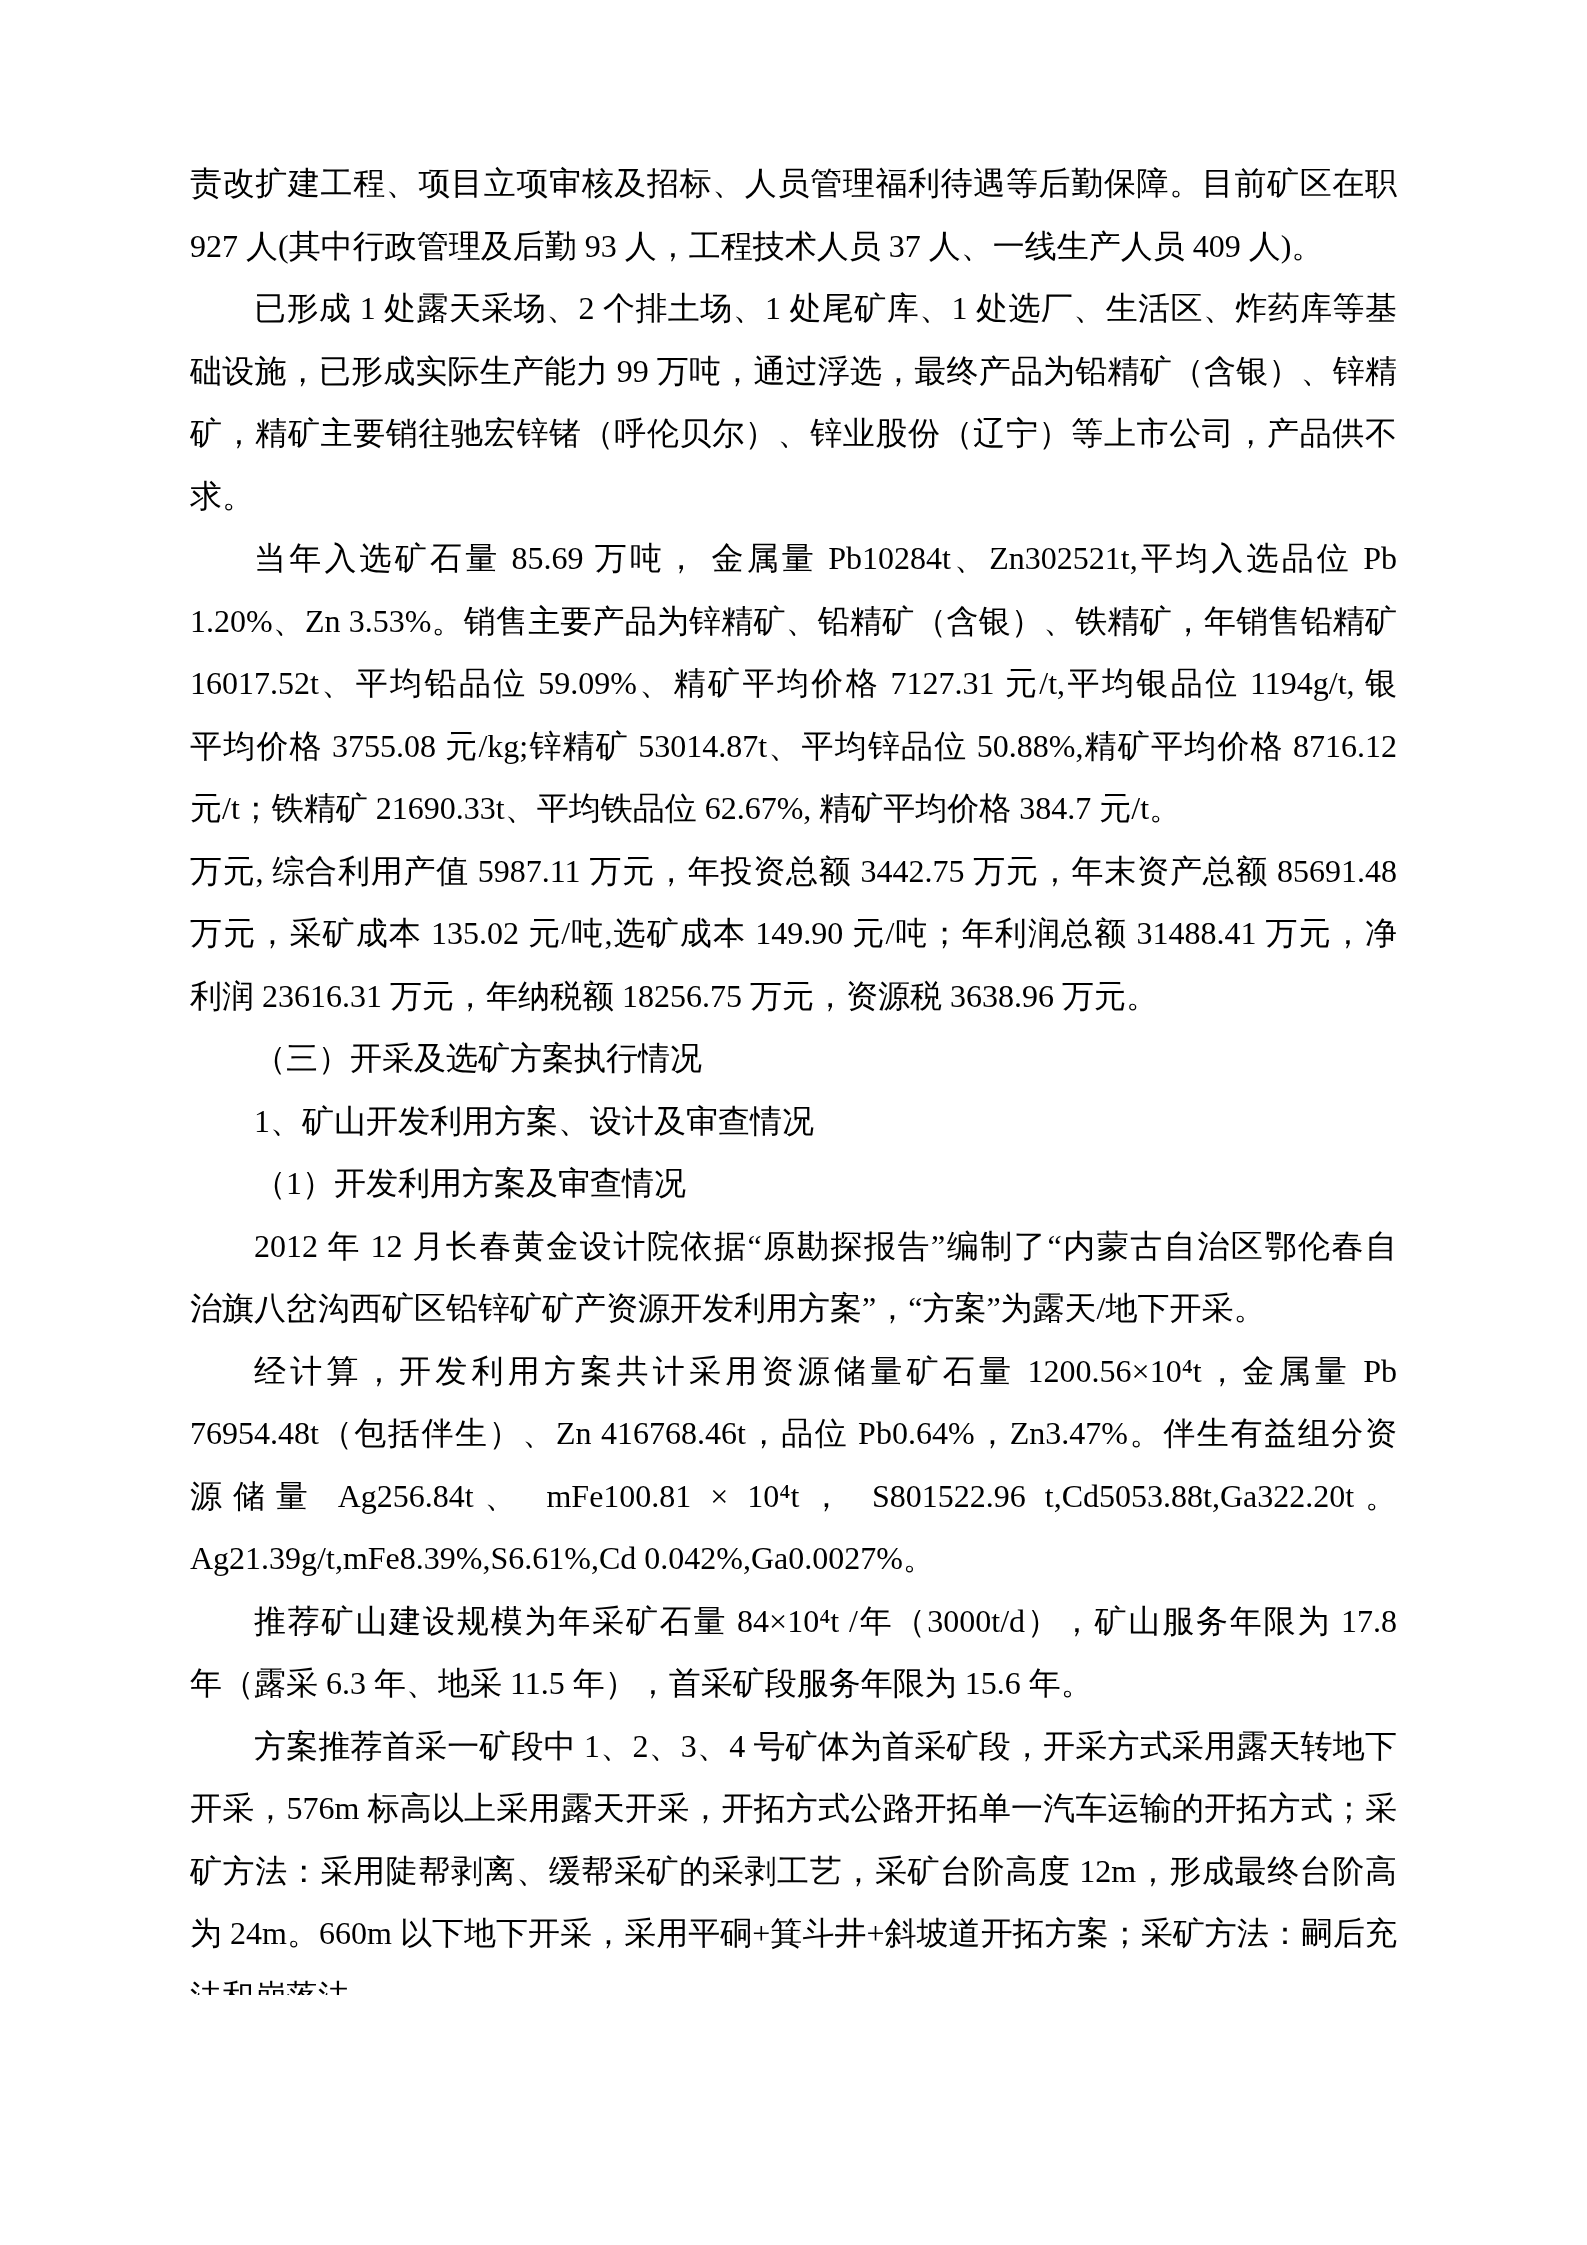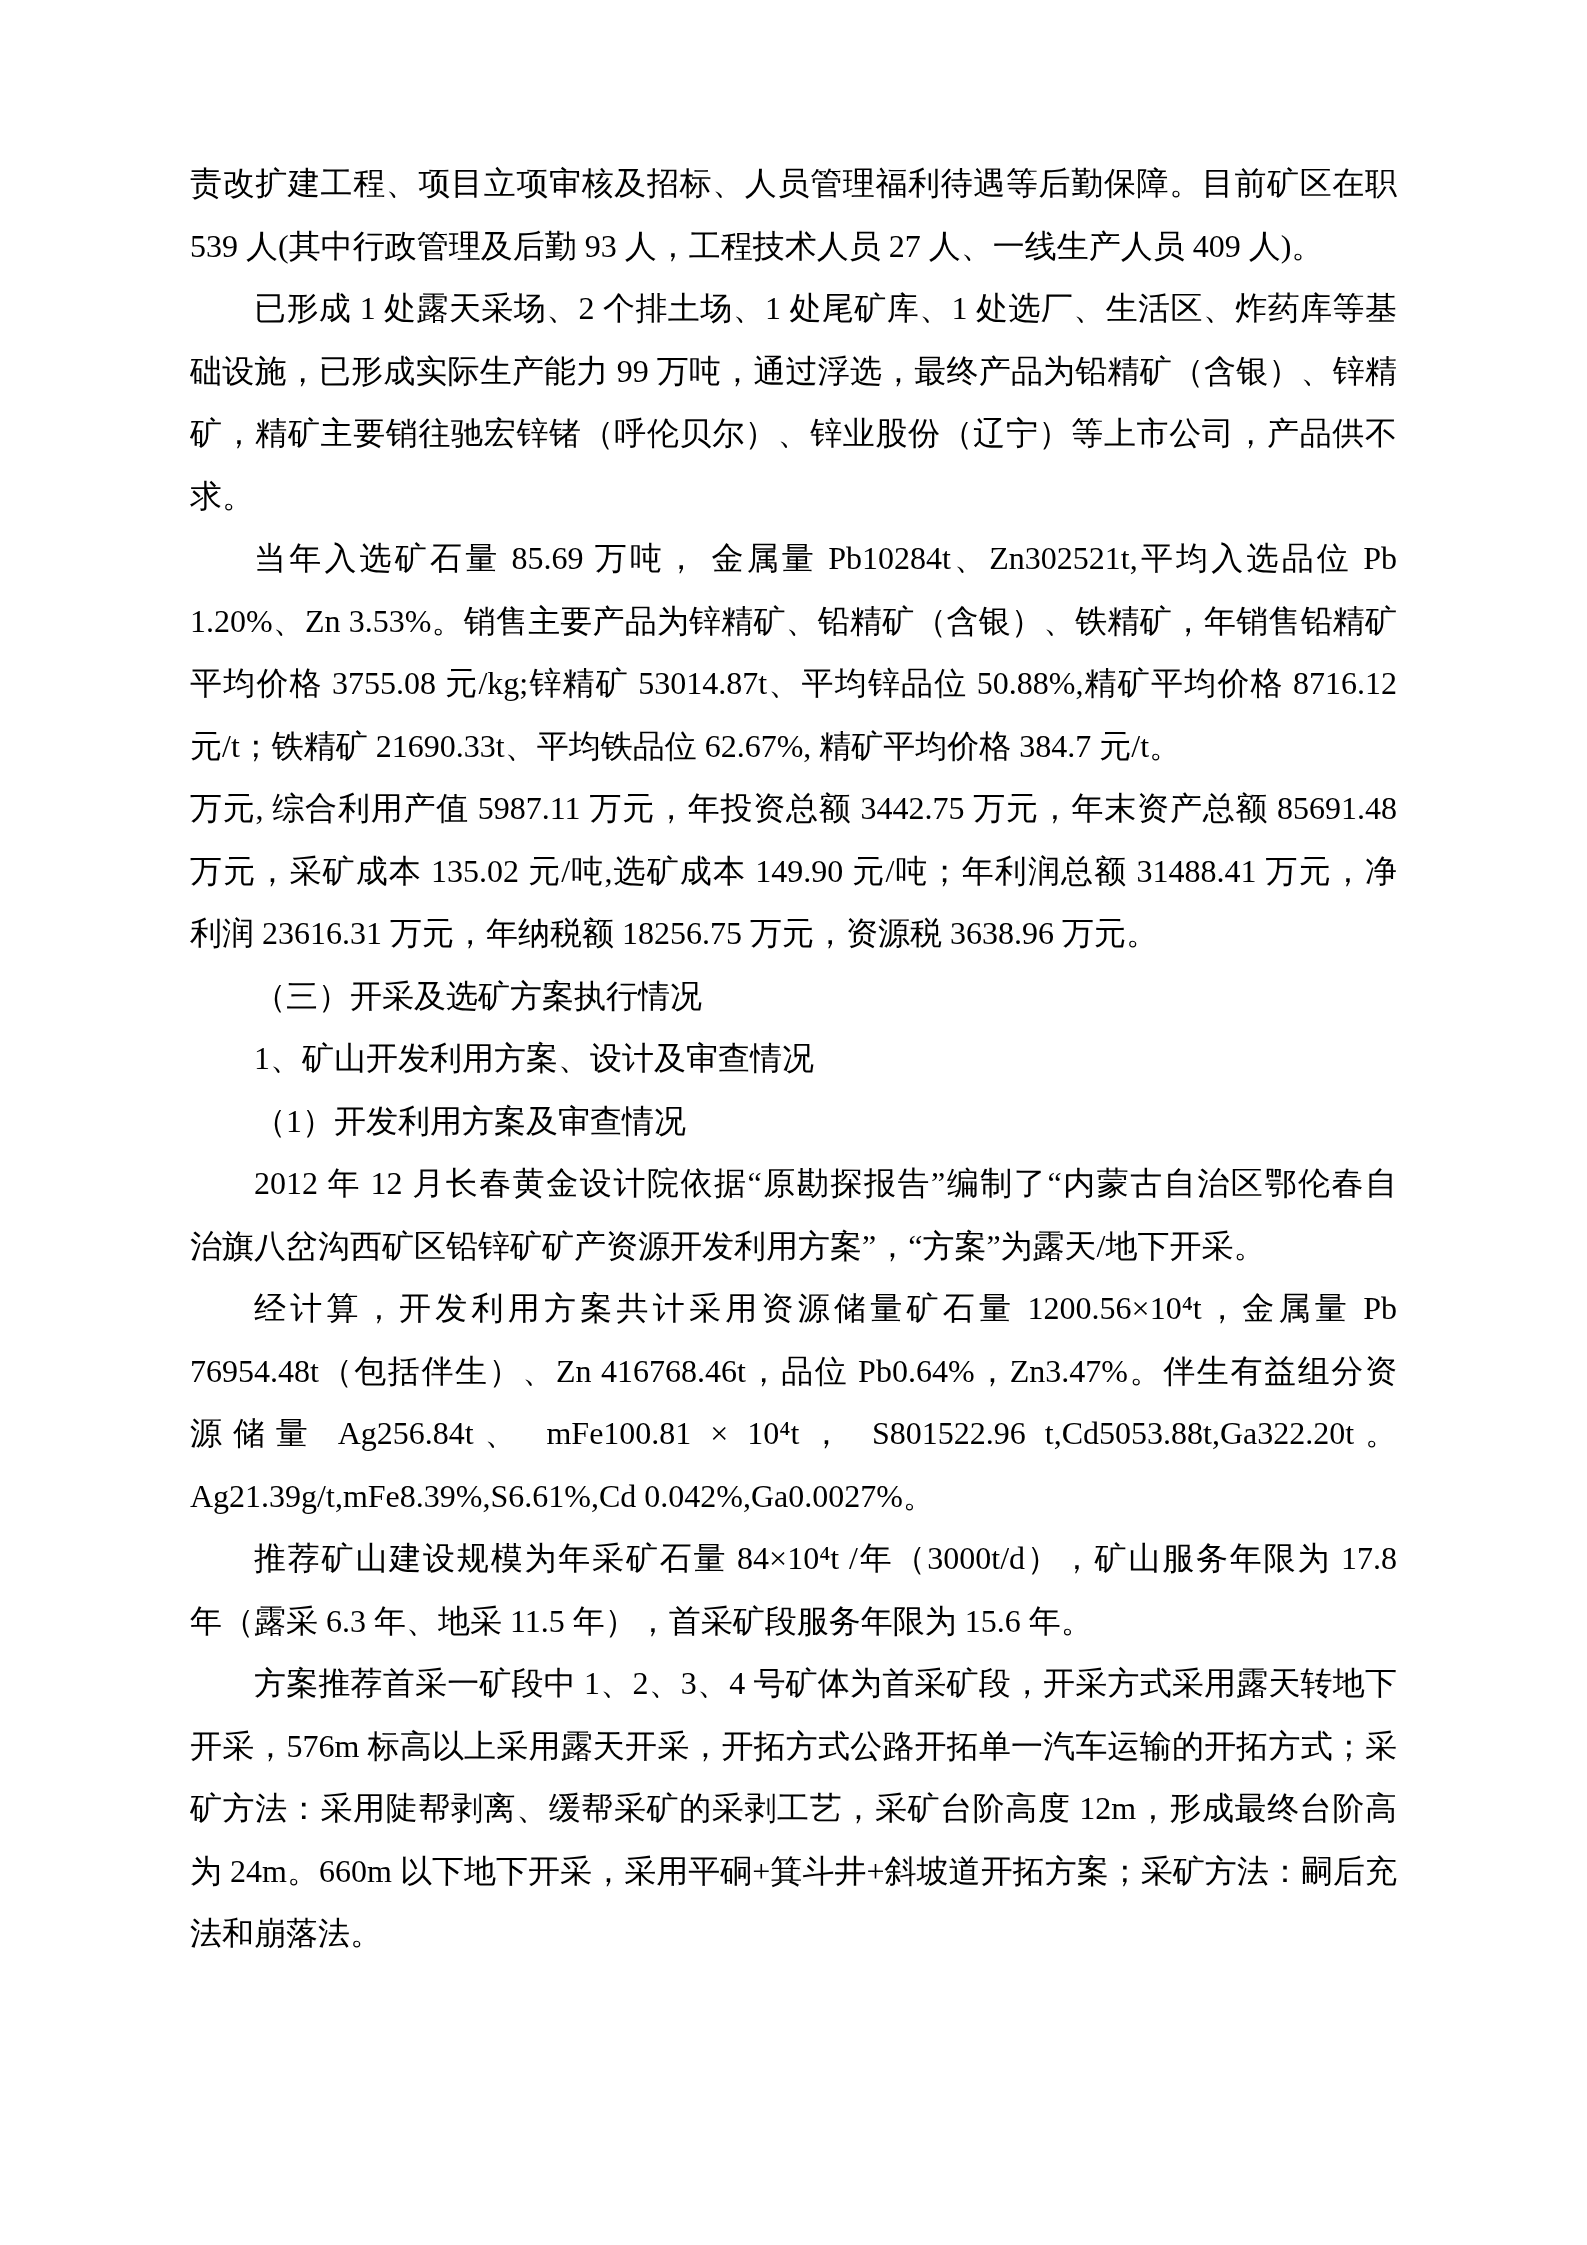--- a/index.html
+++ b/index.html
@@ -51,27 +51,28 @@
     line-height: 40px;
     color: #000000;
   }
 </style>
 </head>
 <body>
 
 <div class="page">
   <div class="page-body">
       <div class="line j">责改扩建工程、项目立项审核及招标、人员管理福利待遇等后勤保障。目前矿区在职</div>
-      <div class="line">539 人(其中行政管理及后勤 93 人，工程技术人员 27 人、一线生产人员 409 人)。</div>
+      <div class="line">927 人(其中行政管理及后勤 93 人，工程技术人员 37 人、一线生产人员 409 人)。</div>
       <div class="line j ind">已形成 1 处露天采场、2 个排土场、1 处尾矿库、1 处选厂、生活区、炸药库等基</div>
       <div class="line j">础设施，已形成实际生产能力 99 万吨，通过浮选，最终产品为铅精矿（含银）、锌精</div>
       <div class="line j">矿，精矿主要销往驰宏锌锗（呼伦贝尔）、锌业股份（辽宁）等上市公司，产品供不应</div>
       <div class="line">求。</div>
       <div class="line j ind">当年入选矿石量 85.69 万吨， 金属量 Pb10284t、Zn302521t,平均入选品位 Pb</div>
       <div class="line j">1.20%、Zn 3.53%。销售主要产品为锌精矿、铅精矿（含银）、铁精矿，年销售铅精矿</div>
+      <div class="line j">16017.52t、平均铅品位 59.09%、精矿平均价格 7127.31 元/t,平均银品位 1194g/t, 银</div>
       <div class="line j">平均价格 3755.08 元/kg;锌精矿 53014.87t、平均锌品位 50.88%,精矿平均价格 8716.12</div>
       <div class="line">元/t；铁精矿 21690.33t、平均铁品位 62.67%, 精矿平均价格 384.7 元/t。</div>
       <div class="line j">万元, 综合利用产值 5987.11 万元，年投资总额 3442.75 万元，年末资产总额 85691.48</div>
       <div class="line j">万元，采矿成本 135.02 元/吨,选矿成本 149.90 元/吨；年利润总额 31488.41 万元，净</div>
       <div class="line">利润 23616.31 万元，年纳税额 18256.75 万元，资源税 3638.96 万元。</div>
       <div class="line ind b">（三）开采及选矿方案执行情况</div>
       <div class="line ind b">1、矿山开发利用方案、设计及审查情况</div>
       <div class="line ind b">（1）开发利用方案及审查情况</div>
       <div class="line j ind">2012 年 12 月长春黄金设计院依据“原勘探报告”编制了“内蒙古自治区鄂伦春自</div>
       <div class="line">治旗八岔沟西矿区铅锌矿矿产资源开发利用方案”，“方案”为露天/地下开采。</div>

